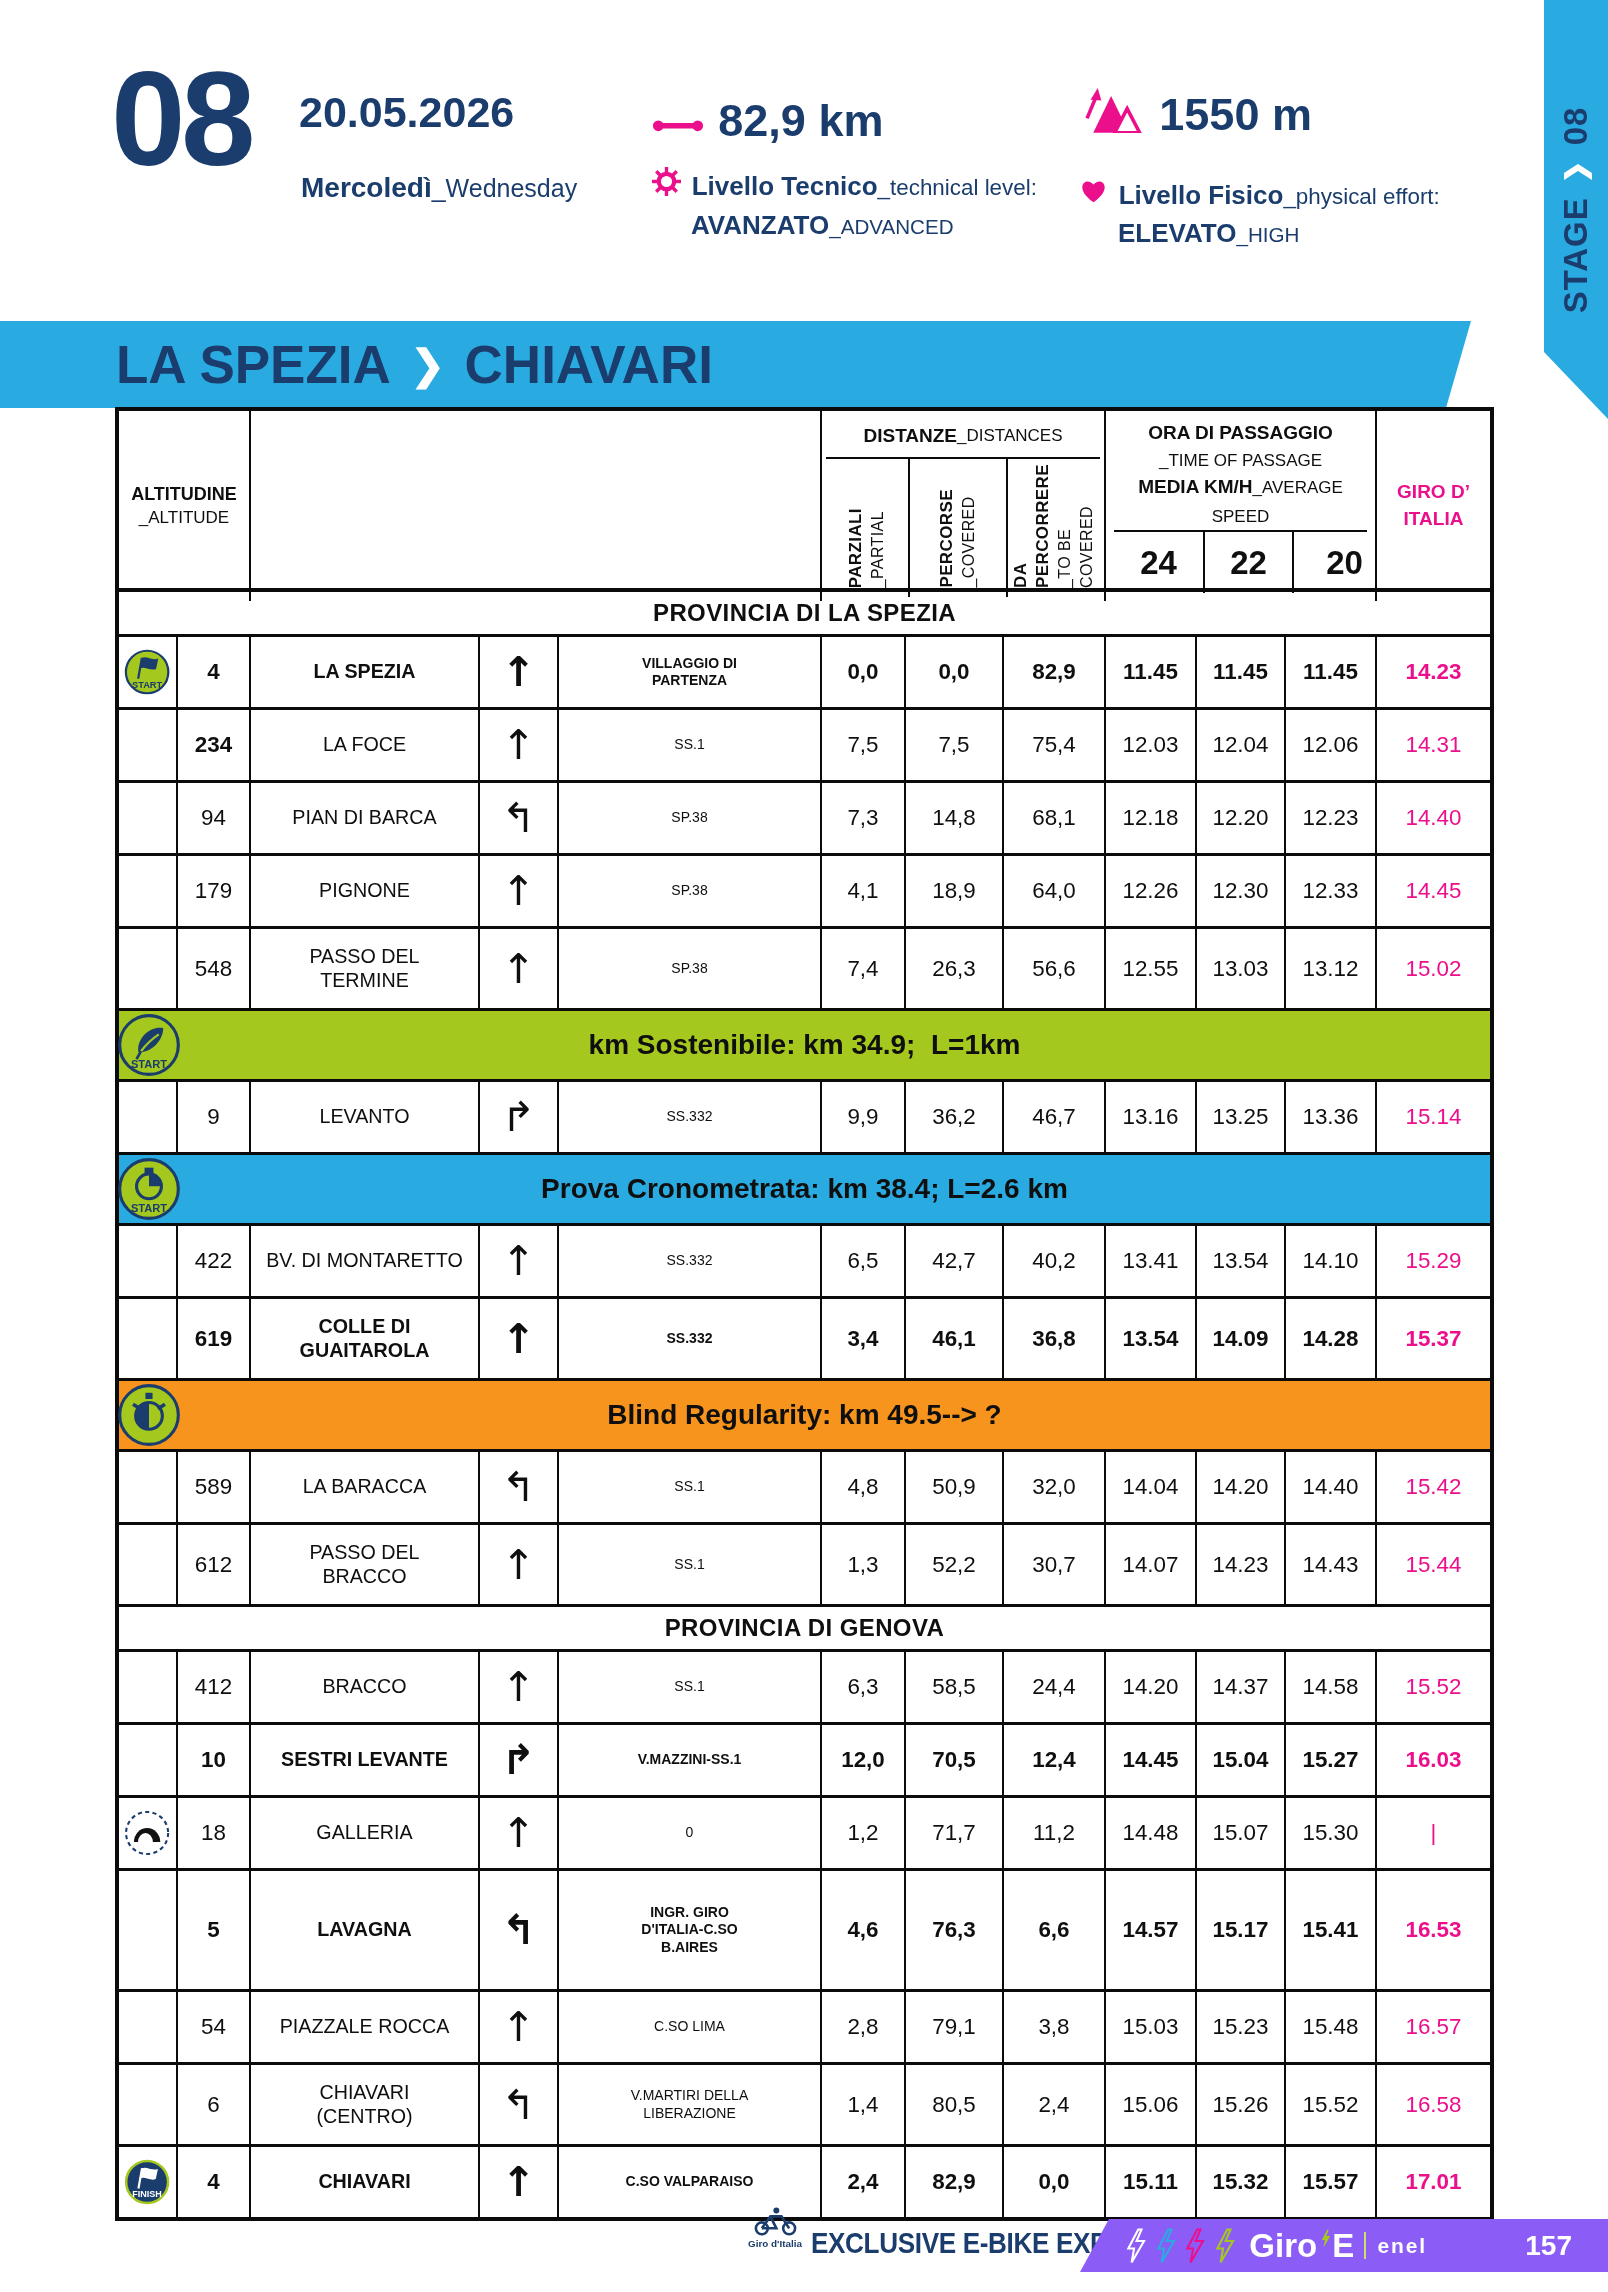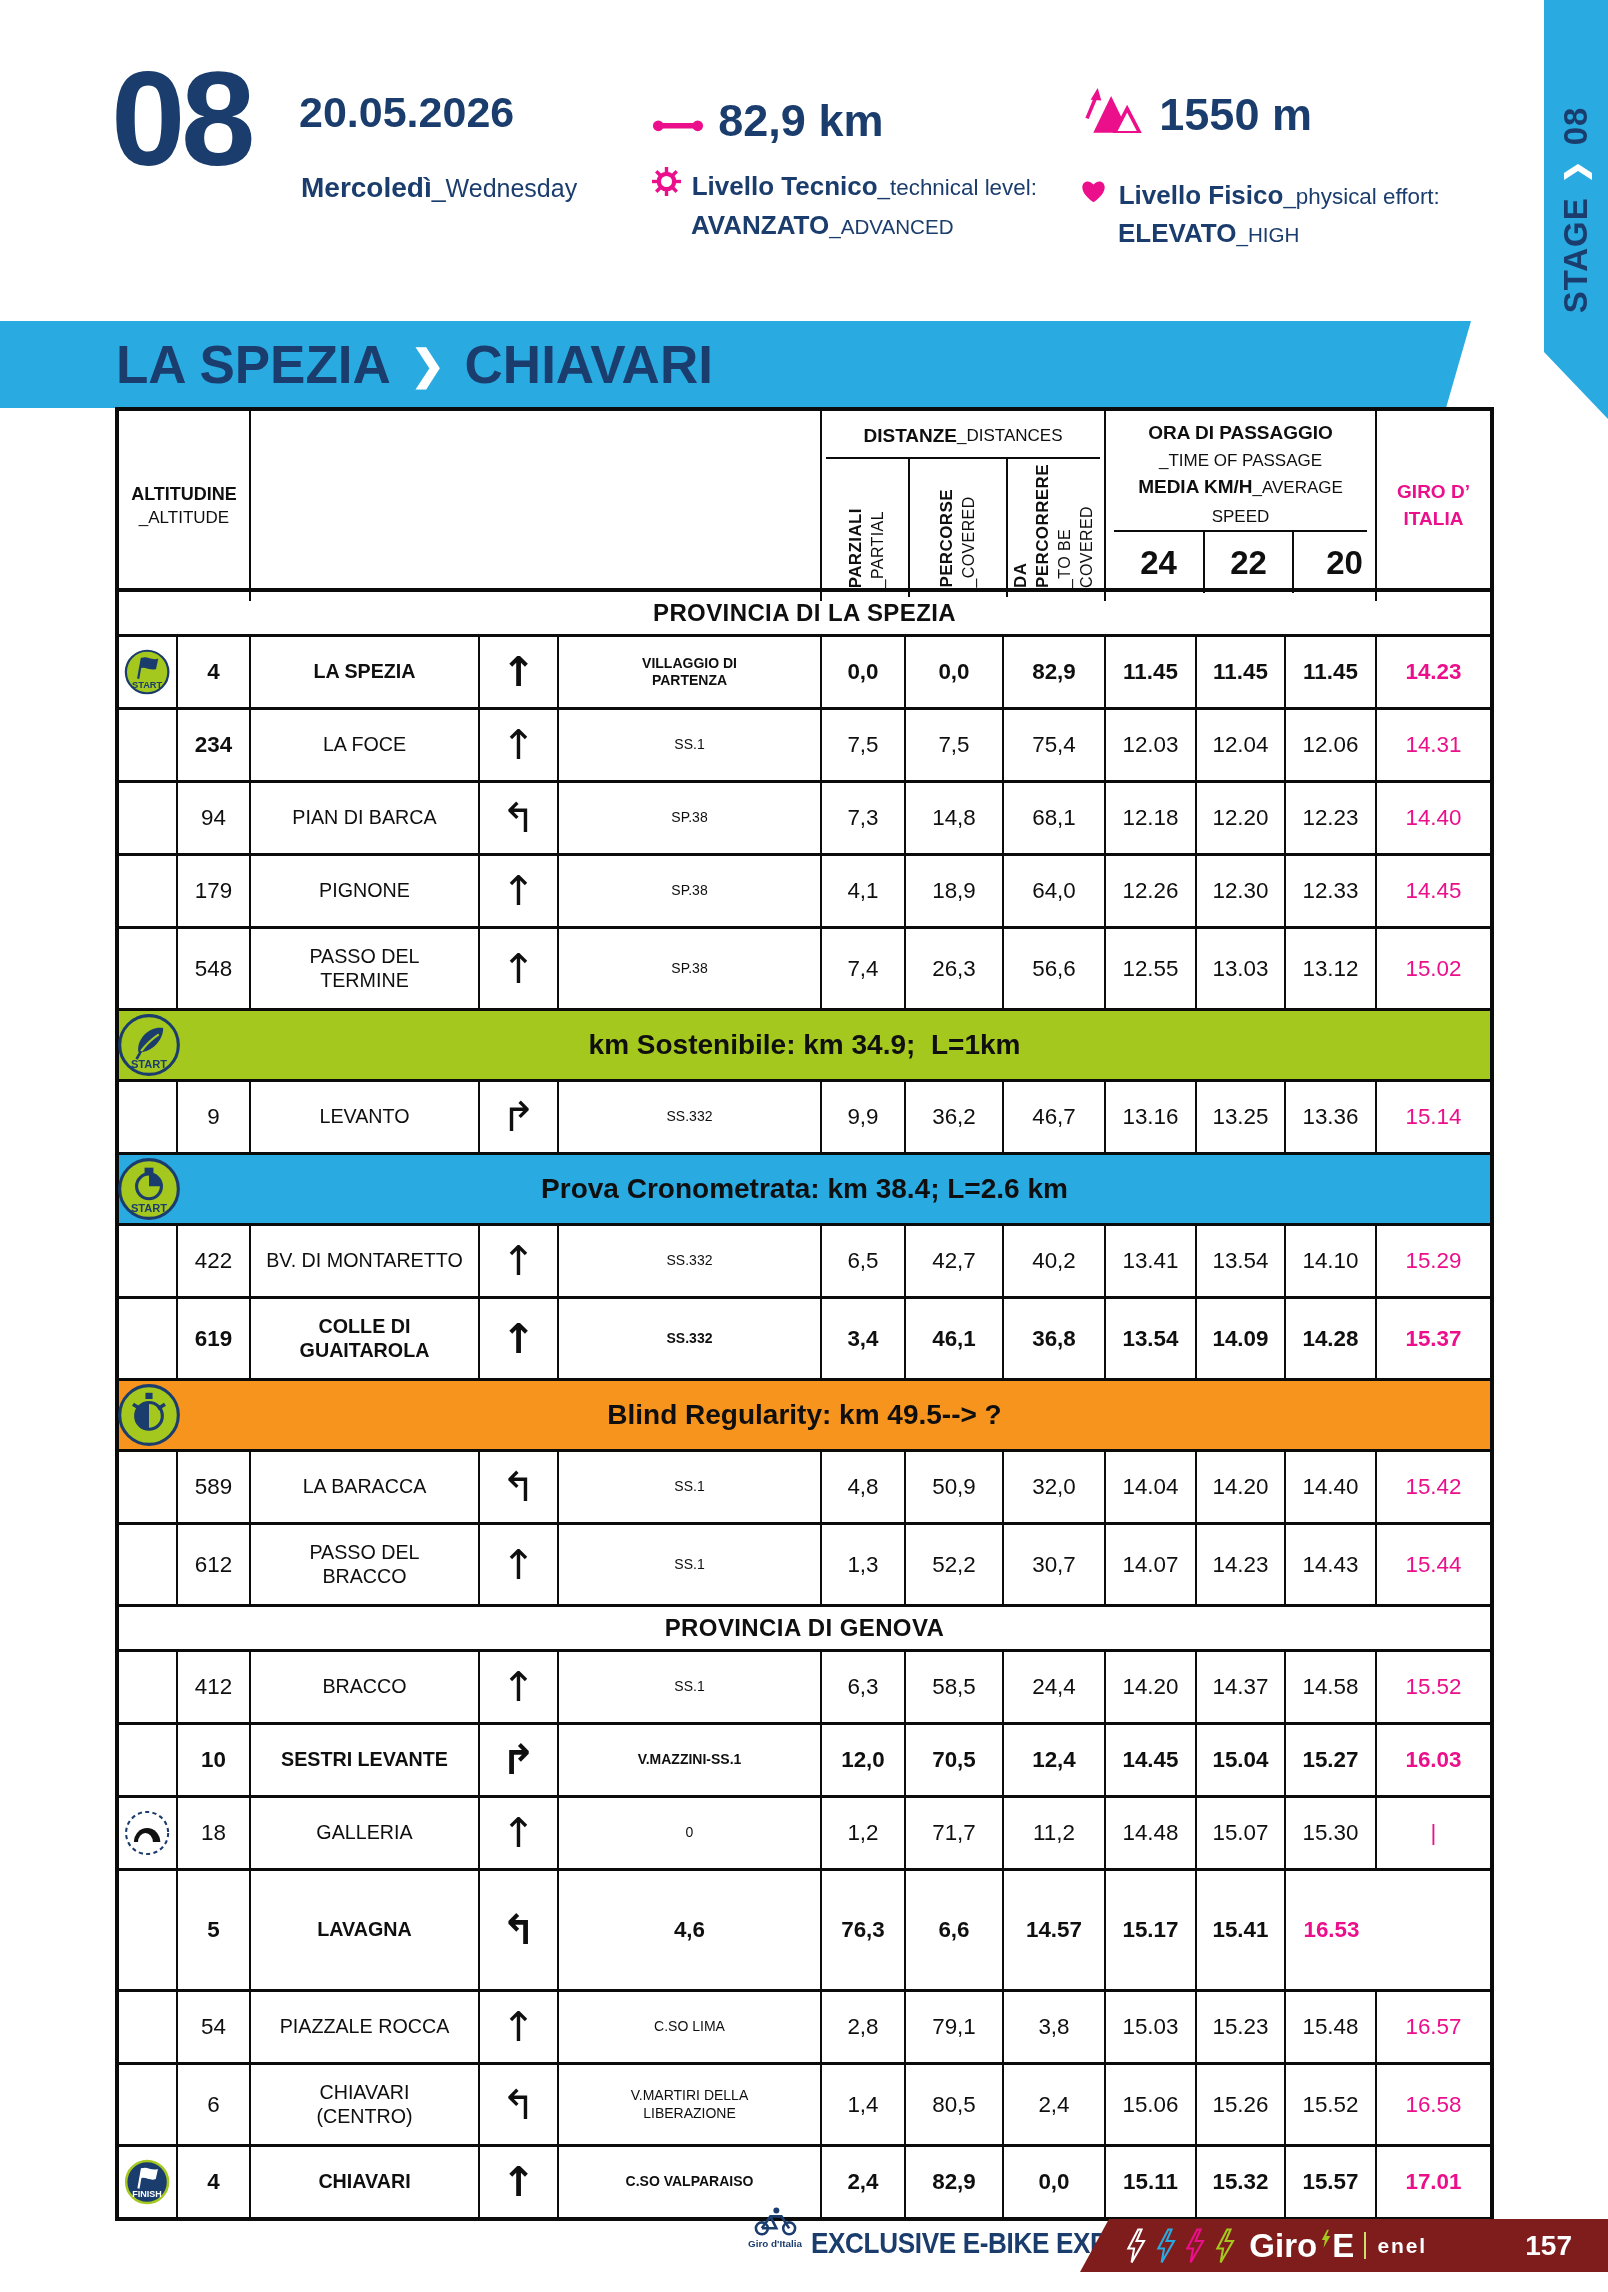--- a/index.html
+++ b/index.html
@@ -90,21 +90,21 @@
   .banner-row.green{background:#a5c81e;}
   .banner-row.cyan{background:#29abe2;}
   .banner-row.orange{background:#f7941d;}
   .banner-icon{position:absolute;left:-1.8px;top:50%;transform:translateY(-50%);line-height:0;}
 
   
   .footer-logo{position:absolute;left:742px;top:2207px;width:66px;text-align:center;line-height:1;}
   .footer-logo .logo-text{font-size:9.9px;font-weight:800;margin-top:0.9px;}
   .footer-tagline{position:absolute;left:811px;top:2226px;font-size:30px;font-weight:900;letter-spacing:-0.4px;
       white-space:nowrap;transform:scaleX(.87);transform-origin:left center;}
-  .footer-band{position:absolute;left:1080px;top:2219px;width:528px;height:53px;background:#7f1d1d;
+  .footer-band{position:absolute;left:1080px;top:2219px;width:528px;height:53px;background:#8b5cf6;
       clip-path:polygon(29px 0,100% 0,100% 100%,0 100%);
       display:flex;align-items:center;box-sizing:border-box;padding:0 36px 0 45px;}
   .bolts{display:flex;align-items:center;gap:8px;}
   .giroe{display:flex;align-items:center;color:#fff;font-weight:800;font-size:33px;margin-left:14.3px;letter-spacing:0;}
   .giroe svg{margin:0 0.9px 14.3px 2.7px;}
   .band-divider{width:1.8px;height:27px;background:#cfe06a;margin:0 11.6px 0 9.9px;}
   .enel{color:#fff;font-weight:700;font-size:21px;letter-spacing:1.8px;}
   .page-num{margin-left:auto;color:#fff;font-weight:800;font-size:28px;}
 </style>
 </head>
@@ -459,20 +459,23 @@
           <div class="cell num">14.48</div>
           <div class="cell num">15.07</div>
           <div class="cell num">15.30</div>
           <div class="cell giro-time">|</div>
         </div>
         <div class="row stop bold tall">
           <div class="cell icon-cell"></div>
           <div class="cell alt">5</div>
           <div class="cell loc">LAVAGNA</div>
           <div class="cell turn">↰</div>
+          <div class="cell road">INGR. GIRO
+D'ITALIA-C.SO
+B.AIRES</div>
           <div class="cell num">4,6</div>
           <div class="cell num">76,3</div>
           <div class="cell num">6,6</div>
           <div class="cell num">14.57</div>
           <div class="cell num">15.17</div>
           <div class="cell num">15.41</div>
           <div class="cell giro-time">16.53</div>
         </div>
         <div class="row stop">
           <div class="cell icon-cell"></div>

